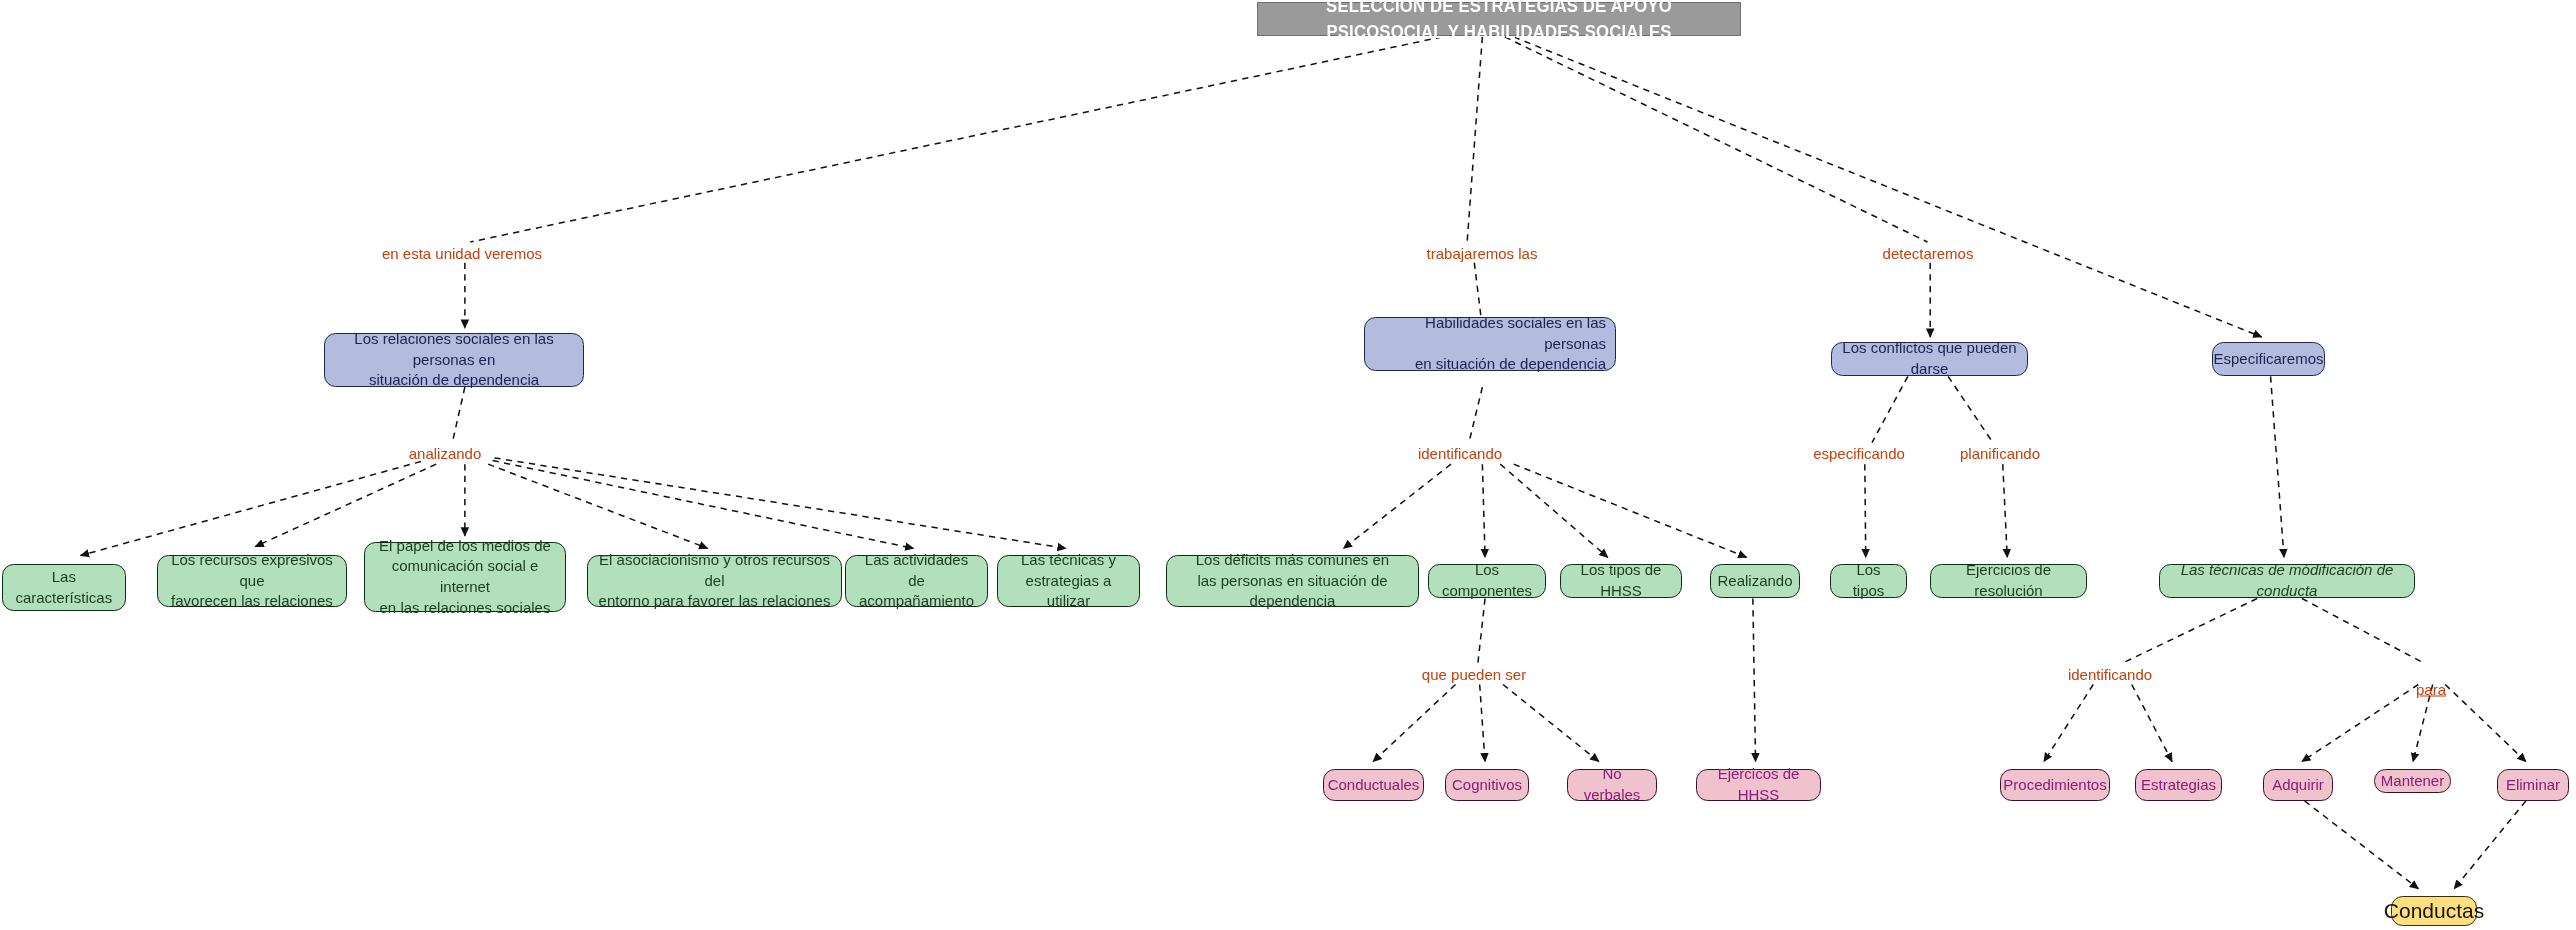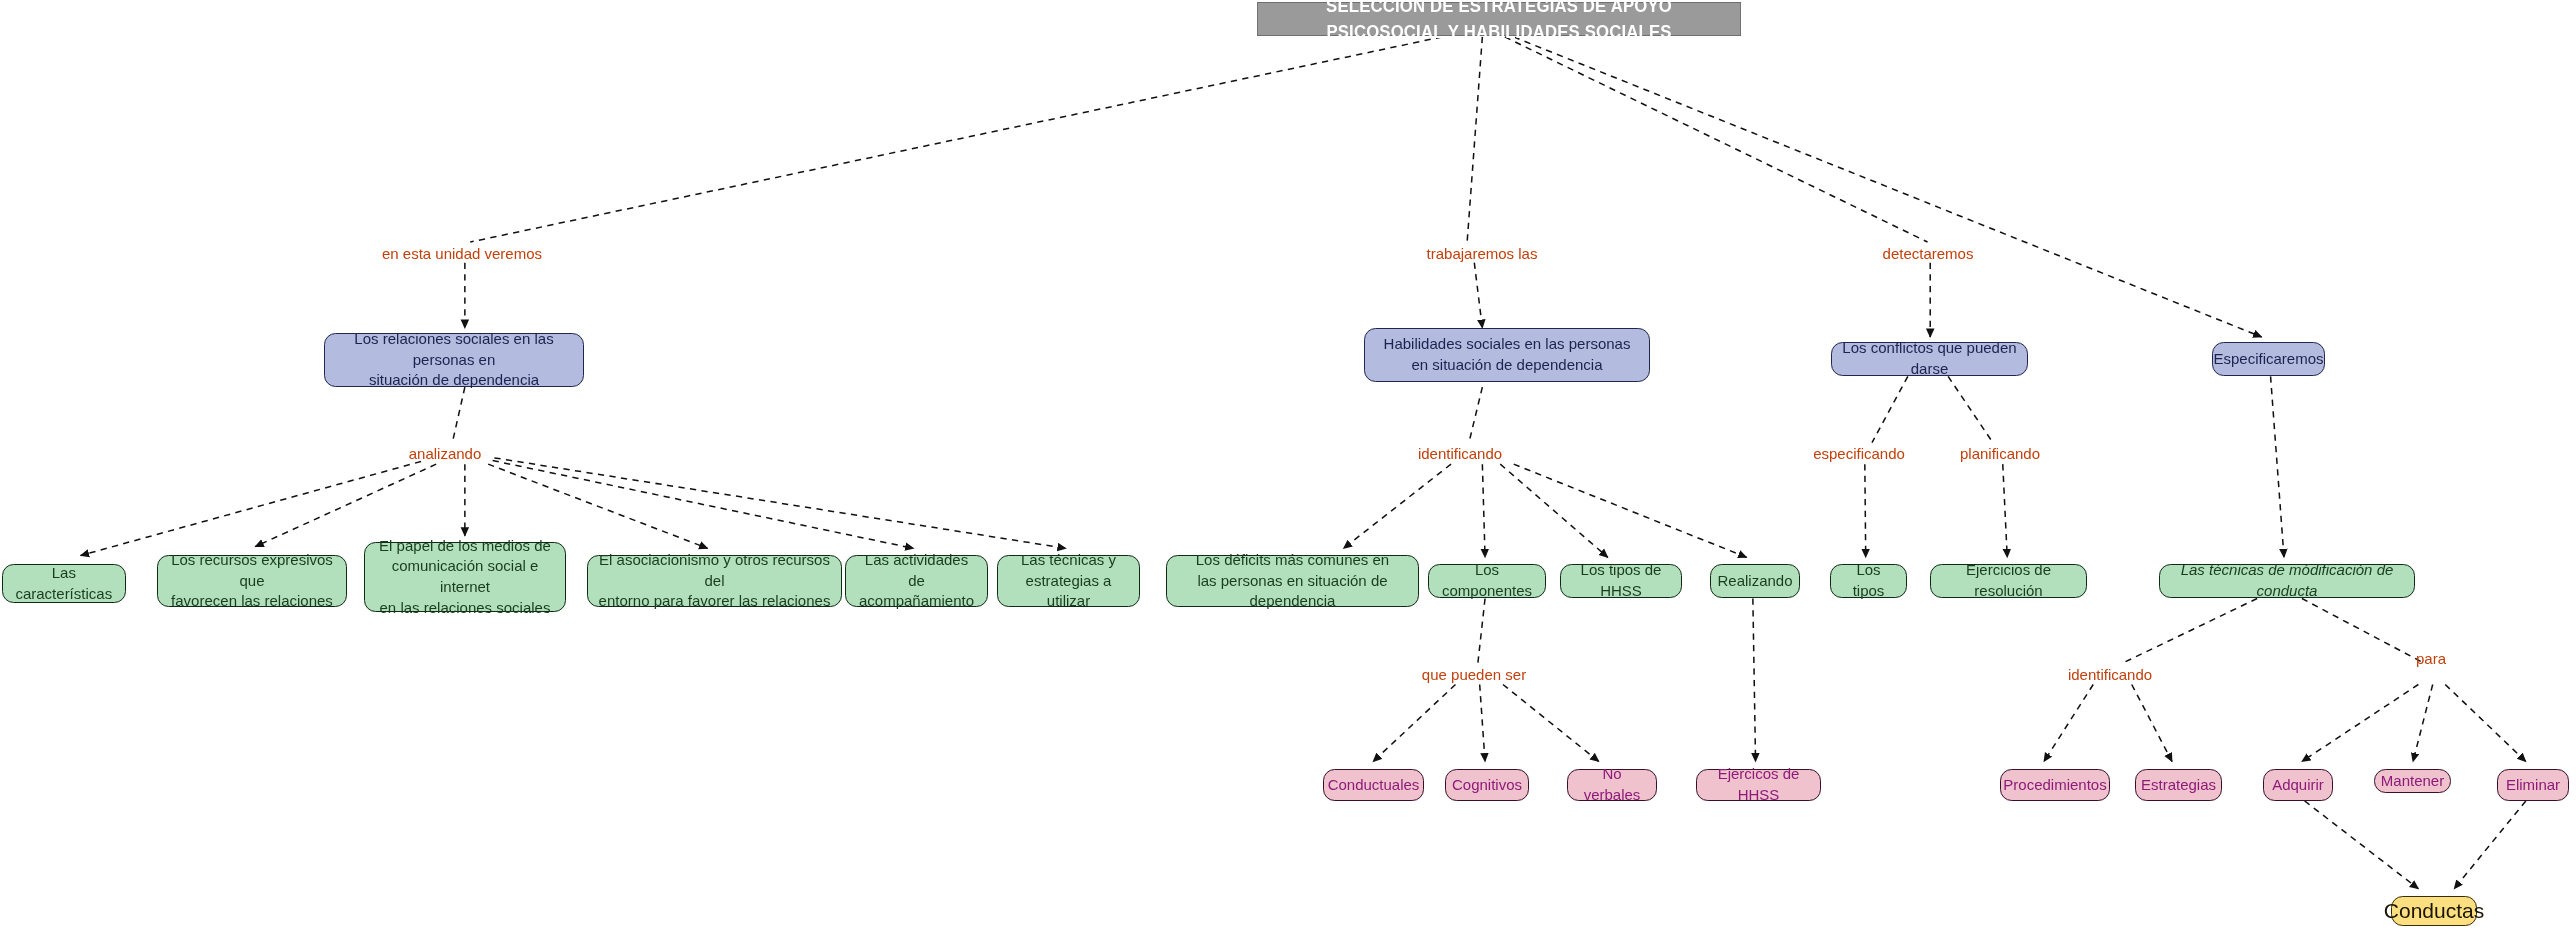--- a/index.html
+++ b/index.html
@@ -137,25 +137,25 @@
         <polyline points="2716,764 2694,850" fill="none" stroke="#111111" stroke-width="1.7" stroke-dasharray="7,6" marker-end="url(#arrowhead)"></polyline>
         <polyline points="2730,764 2820,850" fill="none" stroke="#111111" stroke-width="1.7" stroke-dasharray="7,6" marker-end="url(#arrowhead)"></polyline>
         <polyline points="2573,894 2700,992" fill="none" stroke="#111111" stroke-width="1.7" stroke-dasharray="7,6" marker-end="url(#arrowhead)"></polyline>
         <polyline points="2820,894 2740,992" fill="none" stroke="#111111" stroke-width="1.7" stroke-dasharray="7,6" marker-end="url(#arrowhead)"></polyline>
       </g>
   </svg>
   <div id="nodes-layer">
       <div class="node node-title" style="left: 1224px; top: 1.8px; width: 550px; height: 34px;"><span>SELECCIÓN DE ESTRATEGIAS DE APOYO PSICOSOCIAL Y HABILIDADES SOCIALES</span></div>
       <div class="node node-blue" style="left: 324px; top: 333px; width: 260px; height: 54px;"><span>Los relaciones sociales en las personas en
 situación de dependencia</span></div>
-      <div class="node node-blue" style="left: 1364px; top: 328px; width: 286px; height: 54px;"><span>Habilidades sociales en las personas
+      <div class="node node-blue" style="left: 1364px; top: 317px; width: 252px; height: 54px; text-align: right;"><span>Habilidades sociales en las personas
 en situación de dependencia</span></div>
       <div class="node node-blue" style="left: 1831px; top: 342px; width: 197px; height: 34px;"><span>Los conflictos que pueden darse</span></div>
       <div class="node node-blue" style="left: 2212px; top: 342px; width: 113px; height: 34px;"><span>Especificaremos</span></div>
-      <div class="node node-green" style="left: 1.8px; top: 564px; width: 124px; height: 39px;"><span>Las características</span></div>
+      <div class="node node-green" style="left: 1.8px; top: 564px; width: 124px; height: 47px;"><span>Las características</span></div>
       <div class="node node-green" style="left: 157px; top: 555px; width: 190px; height: 52px;"><span>Los recursos  expresivos que
 favorecen las relaciones</span></div>
       <div class="node node-green" style="left: 364px; top: 542px; width: 202px; height: 70px;"><span>El papel de los medios de
 comunicación social e internet
 en las  relaciones sociales</span></div>
       <div class="node node-green" style="left: 587px; top: 555px; width: 255px; height: 52px;"><span>El asociacionismo y otros recursos del
 entorno para favorer las relaciones</span></div>
       <div class="node node-green" style="left: 845px; top: 555px; width: 143px; height: 52px;"><span>Las actividades de
 acompañamiento</span></div>
       <div class="node node-green" style="left: 997px; top: 555px; width: 143px; height: 52px;"><span>Las técnicas y
@@ -182,16 +182,16 @@
   <div id="edge-labels-layer">
       <div class="edge-label" style="left: 462px; top: 253px;">en esta unidad veremos</div>
       <div class="edge-label" style="left: 1461px; top: 253px; margin-left: 21px;">trabajaremos las</div>
       <div class="edge-label" style="left: 1928px; top: 253px;">detectaremos</div>
       <div class="edge-label" style="left: 445px; top: 453px;">analizando</div>
       <div class="edge-label" style="left: 1460px; top: 453px;">identificando</div>
       <div class="edge-label" style="left: 1859px; top: 453px;">especificando</div>
       <div class="edge-label" style="left: 2000px; top: 453px;">planificando</div>
       <div class="edge-label" style="left: 1474px; top: 674px;">que pueden ser</div>
       <div class="edge-label" style="left: 2110px; top: 674px;">identificando</div>
-      <div class="edge-label" style="left: 2431px; top: 658px;">para</div>
+      <div class="edge-label" style="left: 2431px; top: 689px; text-decoration: underline;">para</div>
     </div>
 </div>
 
 
 </body></html>

